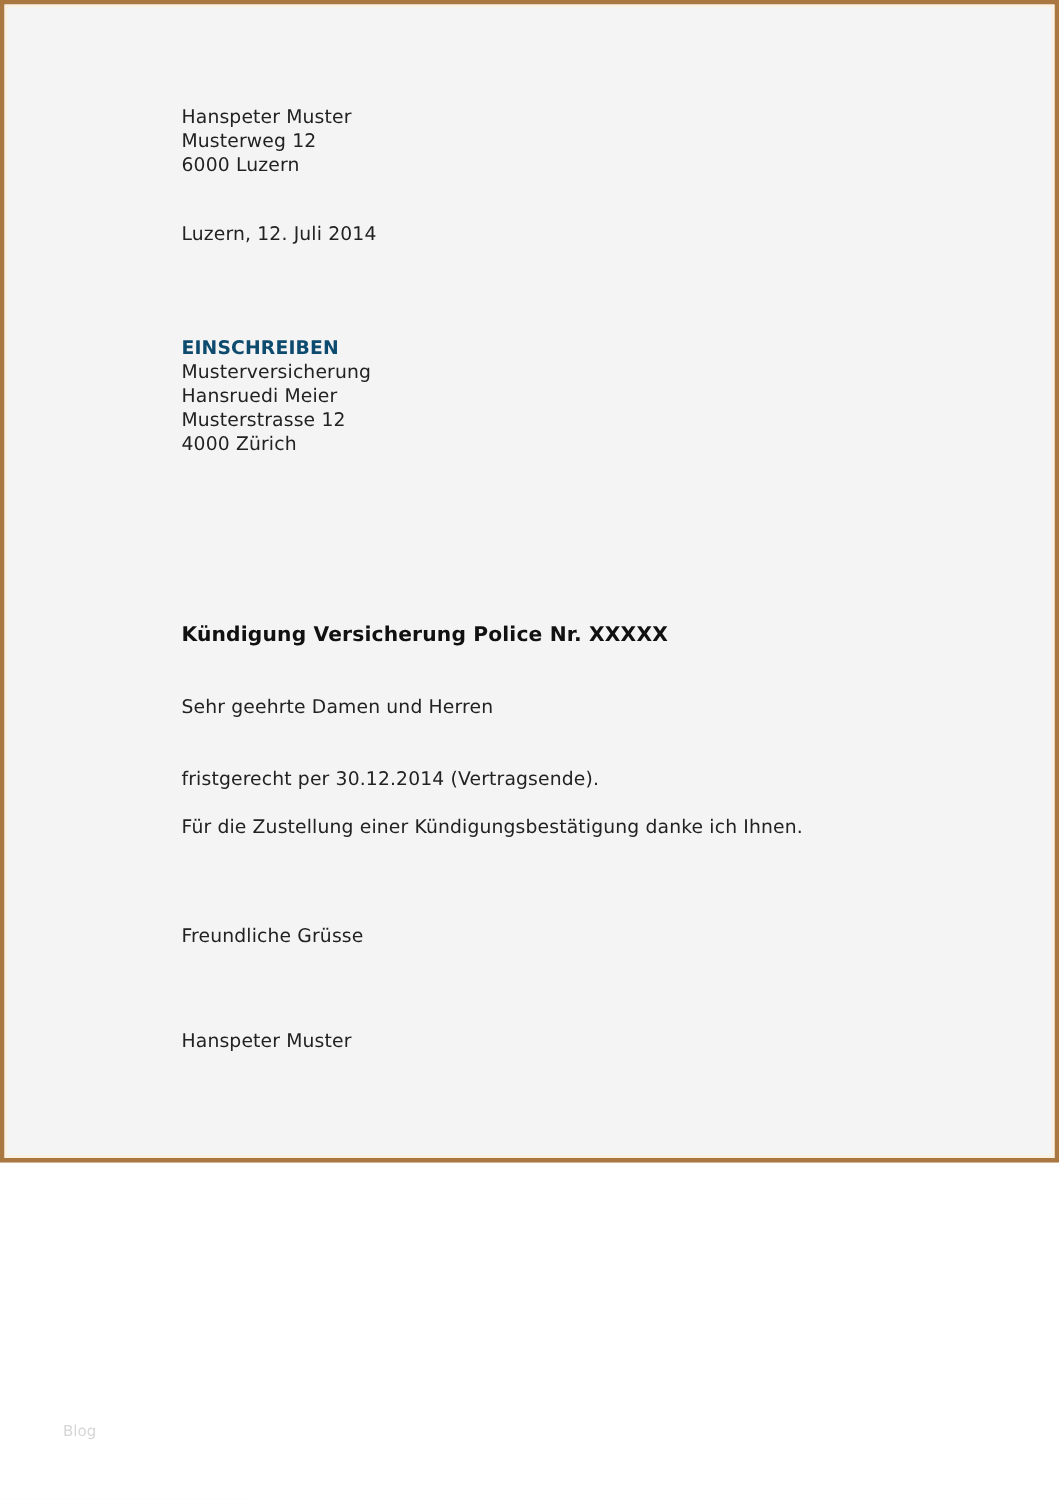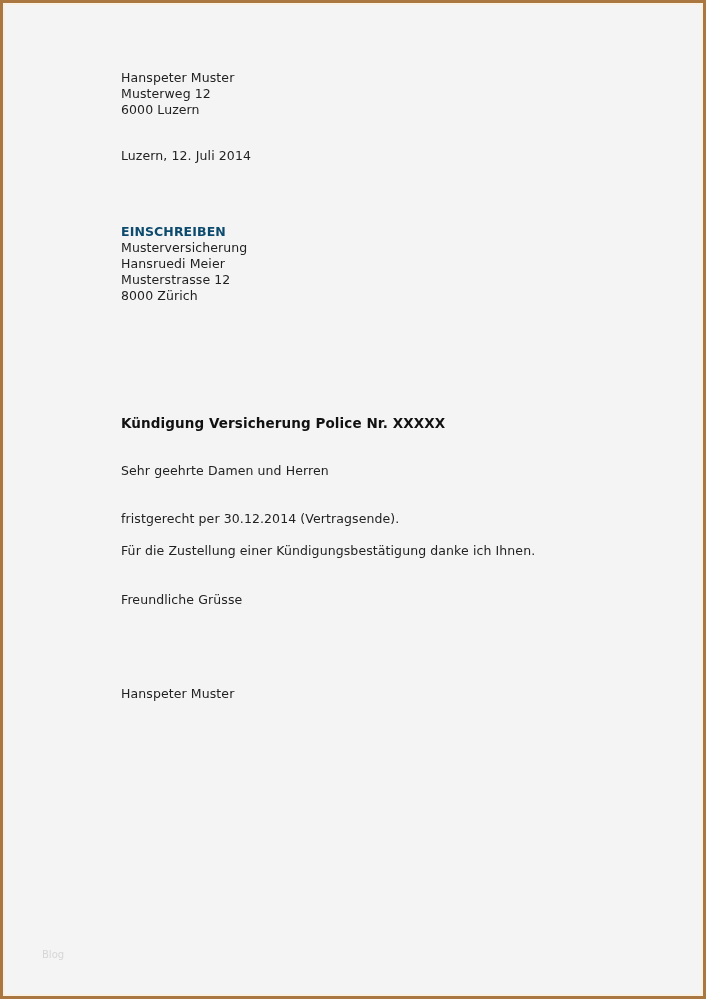--- a/index.html
+++ b/index.html
@@ -11,21 +11,21 @@
       width: 706px;
       height: 999px;
       position: relative;
       overflow: hidden;
     }
     .page {
       position: absolute;
       left: 0;
       top: 0;
       width: 706px;
-      height: 999px;
+      height: 775px;
       box-sizing: border-box;
       border: 3px solid #a9773f;
       background: #f4f4f4;
     }
     .page-inner {
       position: absolute;
       left: 0; top: 0; right: 0; bottom: 0;
       border: 2px solid #fbf1e3;
       box-sizing: border-box;
     }
@@ -66,28 +66,28 @@
   <div class="line" style="top:67px;">Hanspeter Muster</div>
   <div class="line" style="top:83px;">Musterweg 12</div>
   <div class="line" style="top:99px;">6000 Luzern</div>
 
   <div class="line" style="top:145px;">Luzern, 12. Juli 2014</div>
 
   <div class="line bold" style="top:221px;">EINSCHREIBEN</div>
   <div class="line" style="top:237px;">Musterversicherung</div>
   <div class="line" style="top:253px;">Hansruedi Meier</div>
   <div class="line" style="top:269px;">Musterstrasse 12</div>
-  <div class="line" style="top:285px;">8000 Zürich</div>
+  <div class="line" style="top:285px;">4000 Zürich</div>
 
   <div class="line" style="top:460px;">Sehr geehrte Damen und Herren</div>
 
   <div class="line subject" style="top:412px;">Kündigung Versicherung Police Nr. XXXXX</div>
 
   <div class="line" style="top:508px;">fristgerecht per 30.12.2014 (Vertragsende).</div>
 
   <div class="line" style="top:540px;">Für die Zustellung einer Kündigungsbestätigung danke ich Ihnen.</div>
 
-  <div class="line" style="top:589px;">Freundliche Grüsse</div>
+  <div class="line" style="top:613px;">Freundliche Grüsse</div>
 
   <div class="line" style="top:683px;">Hanspeter Muster</div>
 
   <div class="watermark">Blog</div>
 </div>
 
 </body></html>

